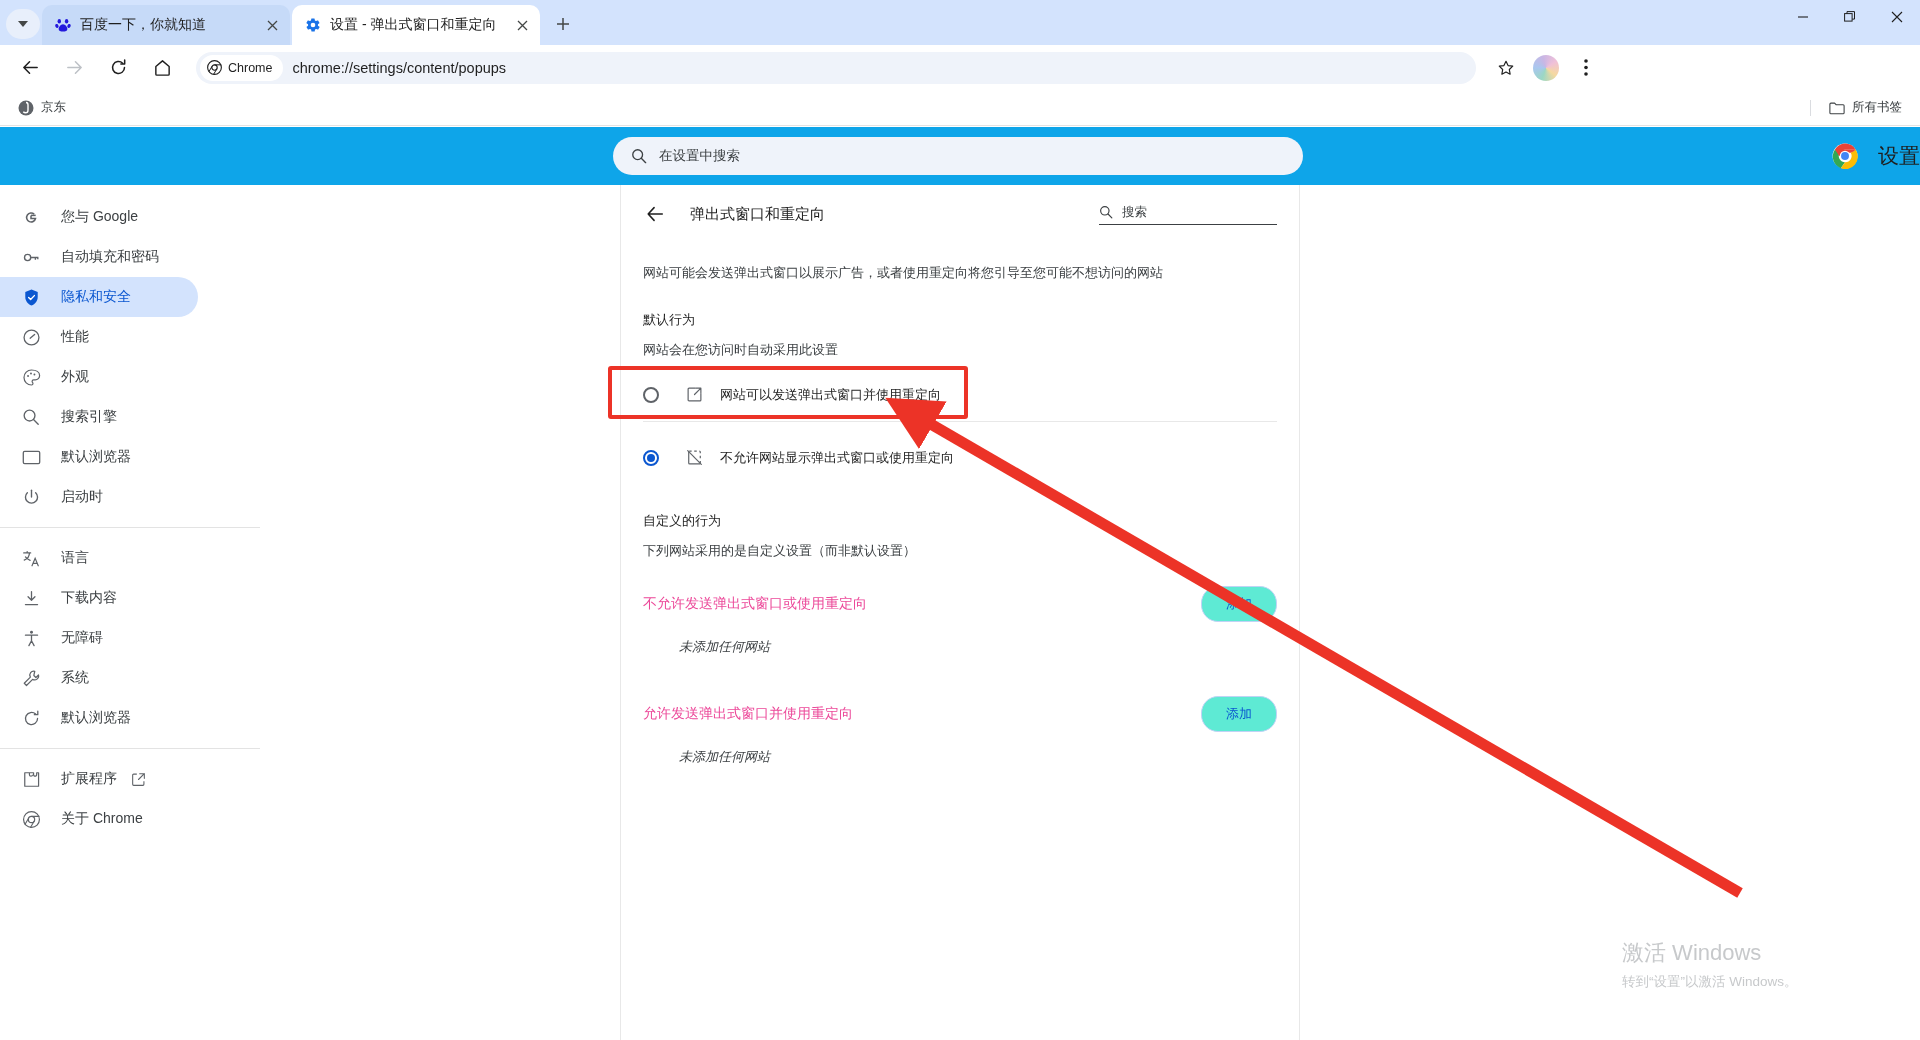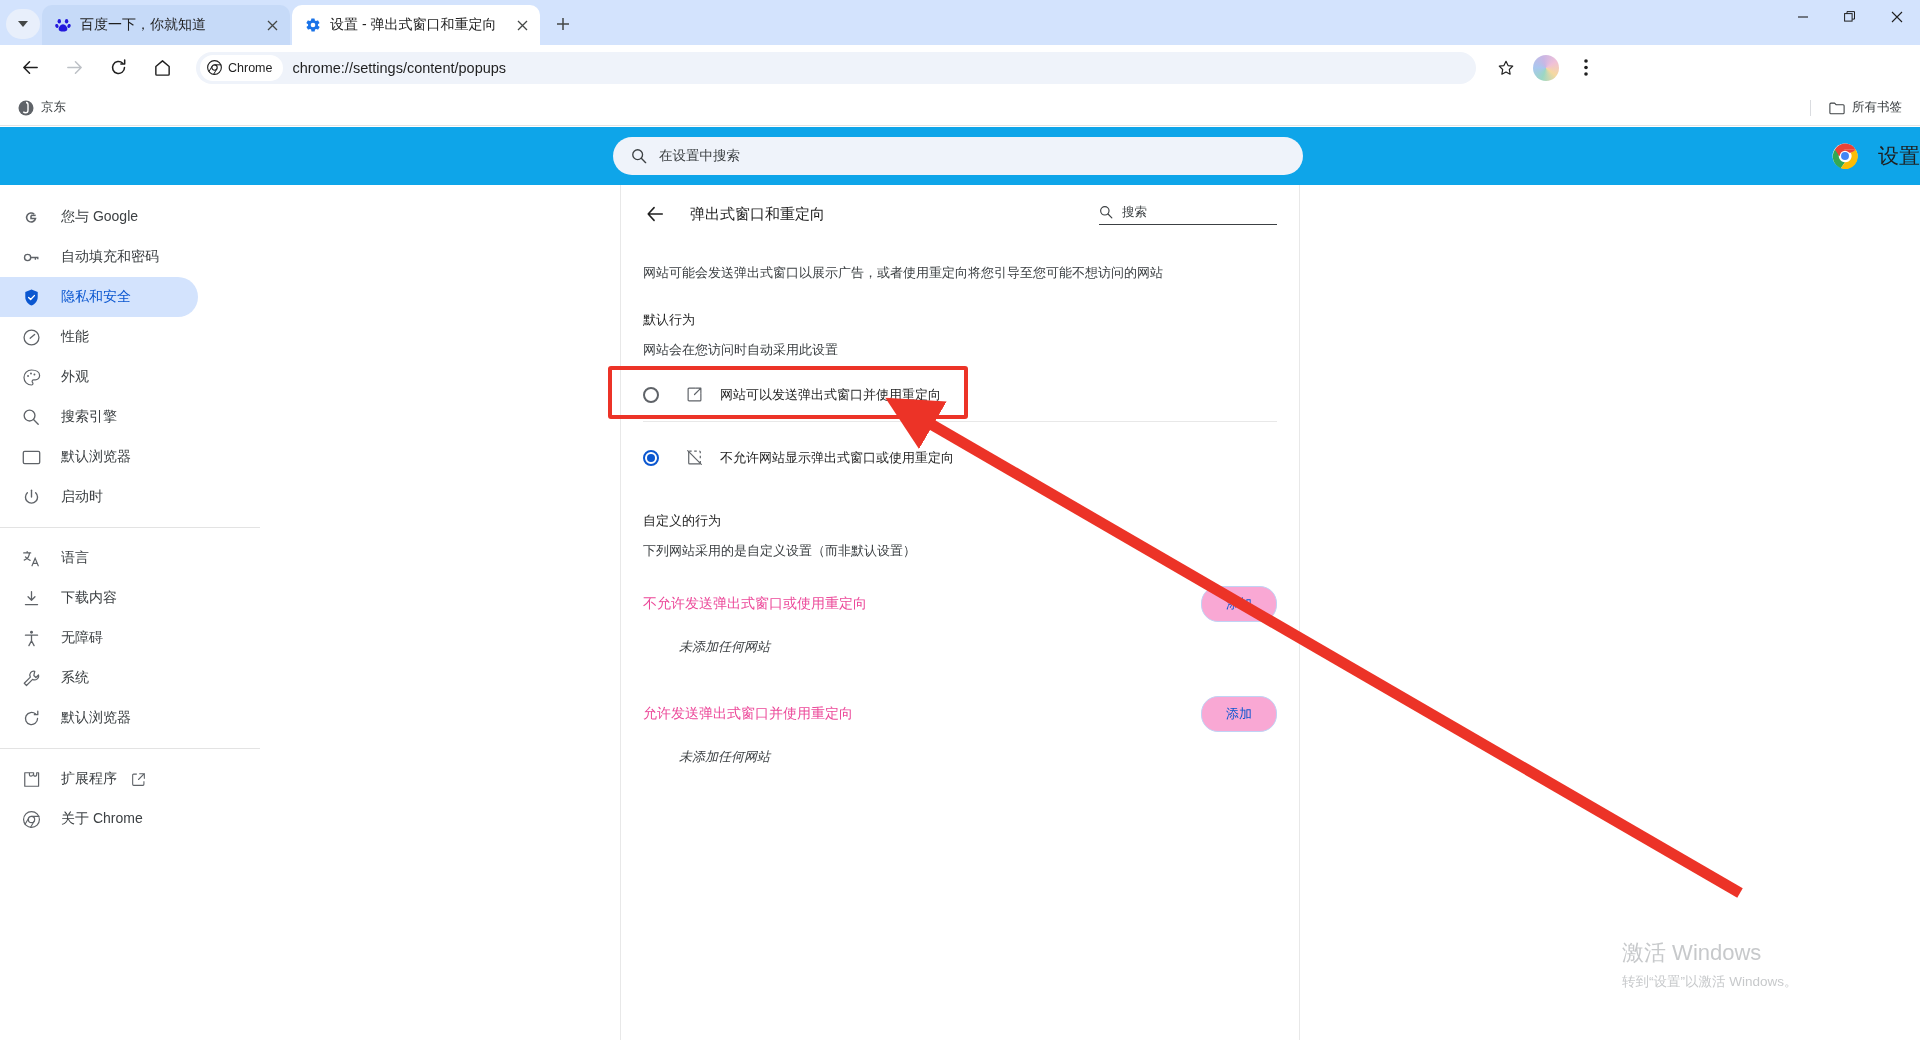--- a/index.html
+++ b/index.html
@@ -151,21 +151,21 @@
   .radio-row .ricon { margin-left: 26px; width: 18px; flex:0 0 18px; display:flex;align-items:center;justify-content:center;}
   .radio-row .rlbl { font-size: 13px; color: #1f1f1f; margin-left: 17px; }
   .radio-divider { height: 1px; background: #e8e8e8; margin: 0 22px; }
 
   .custom-row {
     display: flex; align-items: center; padding: 0 22px; margin-top: 26px;
   }
   .custom-row .ctext { font-size: 14px; color: #ec4899; }
   .add-btn {
     margin-left: auto; border: 1px solid #c0d3f5; color: #0b57d0;
-    font-size: 13px; border-radius: 17px; padding: 8px 24px; background: #f9a8d4;
+    font-size: 13px; border-radius: 17px; padding: 8px 24px; background: #5eead4;
   }
   .empty-note { font-size: 13px; color: #3c4043; padding: 16px 22px 0 58px; font-style: italic; }
 
   .right-pane {
     position: absolute; top: 185px; left: 1301px; width: 619px; height: 855px; background: #fff;
   }
 
   
   .hl-box {
     position: absolute; left: 608px; top: 366px; width: 360px; height: 53px;

